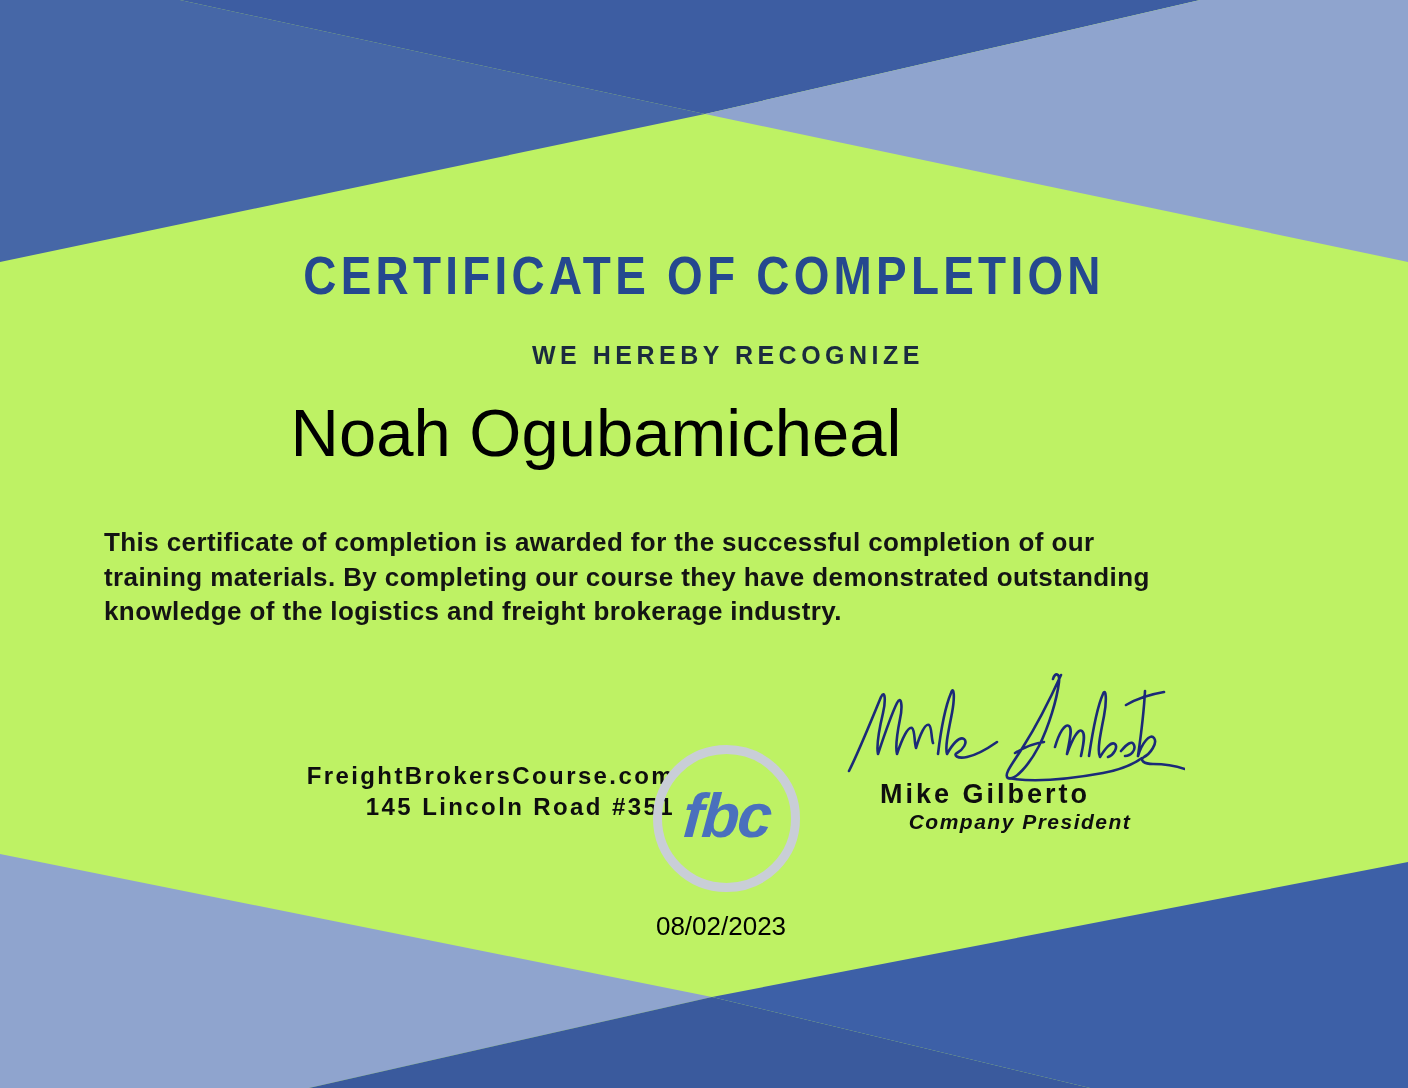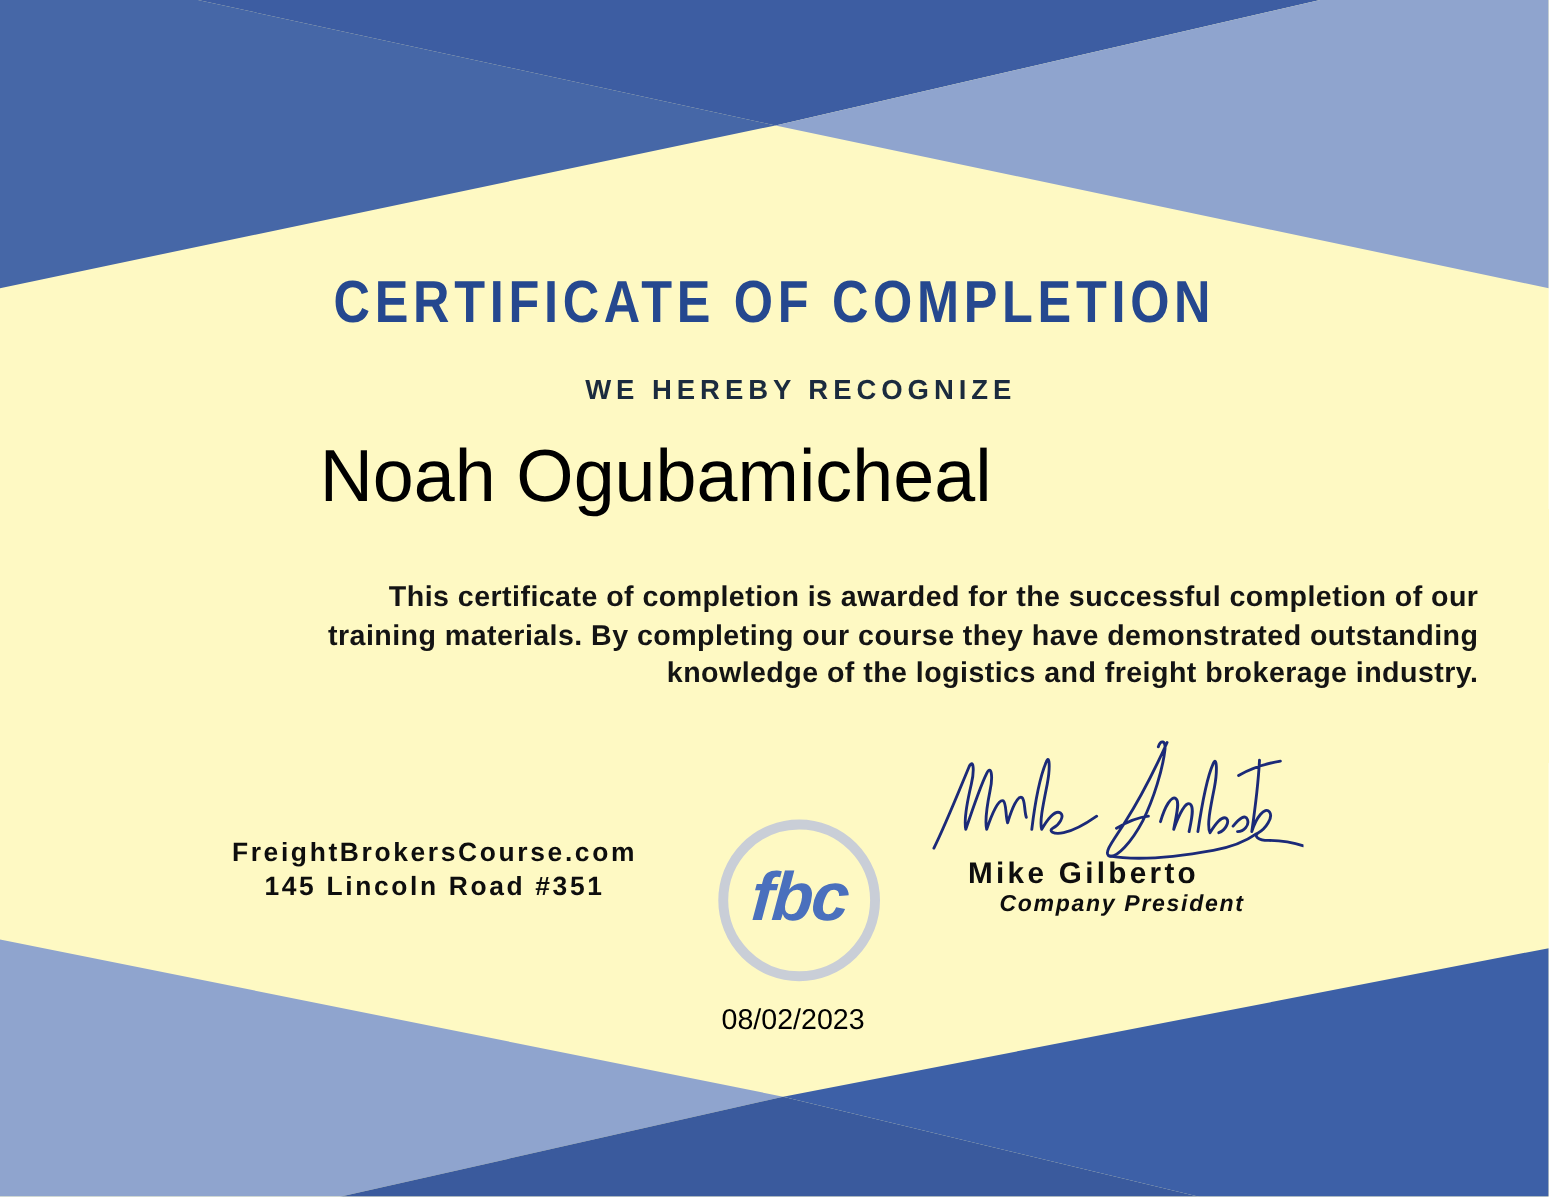--- a/index.html
+++ b/index.html
@@ -1,20 +1,20 @@
 <!DOCTYPE html>
 <html style="--blue_soft: #4667a7; --blue_dark_top: #3d5da2; --periwinkle: #8fa4ce; --blue_wedge: #3a5a9d; --blue_dark_bottom: #3d60a7; --title_blue: #25488f; --navy_text: #1b2b3e; --body_text: #141414; --signature_ink: #1b2a78; --logo_blue: #4a70bd; --ring_gray: #c9ced7;"><head>
 <meta charset="utf-8">
 <style>
   html,body{margin:0;padding:0;background:#ffffff;}
   .cert{
     position:relative;
     width:1408px;height:1088px;
     overflow:hidden;
-    background:#fef9c3;
+    background:#bef264;
     font-family:"Liberation Sans", sans-serif;
   }
   .bg{position:absolute;left:0;top:0;width:1408px;height:1088px;display:block;}
   .p-soft{fill:var(--blue_soft,#4667a7);}
   .p-dark-top{fill:var(--blue_dark_top,#3d5da2);}
   .p-peri{fill:var(--periwinkle,#8fa4ce);}
   .p-wedge{fill:var(--blue_wedge,#3a5a9d);}
   .p-dark-bottom{fill:var(--blue_dark_bottom,#3d60a7);}
 
   .abs{position:absolute;line-height:1;}
@@ -44,30 +44,30 @@
     font-size:67px;font-weight:400;
     color:#000000;
     white-space:nowrap;
   }
   .body{
     left:104px;top:525px;width:1240px;
     color:var(--body_text,#141414);
     font-size:26px;font-weight:700;
     letter-spacing:0.4px;
   }
-  .body .bline{line-height:34.6px;white-space:nowrap;text-align:right;}
+  .body .bline{line-height:34.6px;white-space:nowrap;}
 
   .org{
     left:115px;top:760px;width:560px;
     text-align:center;
     color:#0e0e0e;
     font-size:24px;font-weight:700;
     letter-spacing:2.4px;
   }
-  .org .oline{line-height:31px;white-space:nowrap;}
+  .org .oline{line-height:31px;white-space:nowrap;text-align:right;}
 
   .logo{
     left:653px;top:745px;
     width:129px;height:129px;
     border:9px solid var(--ring_gray,#c9ced7);
     border-radius:50%;
     display:flex;align-items:center;justify-content:center;
     background:transparent;
     box-sizing:content-box;
   }

